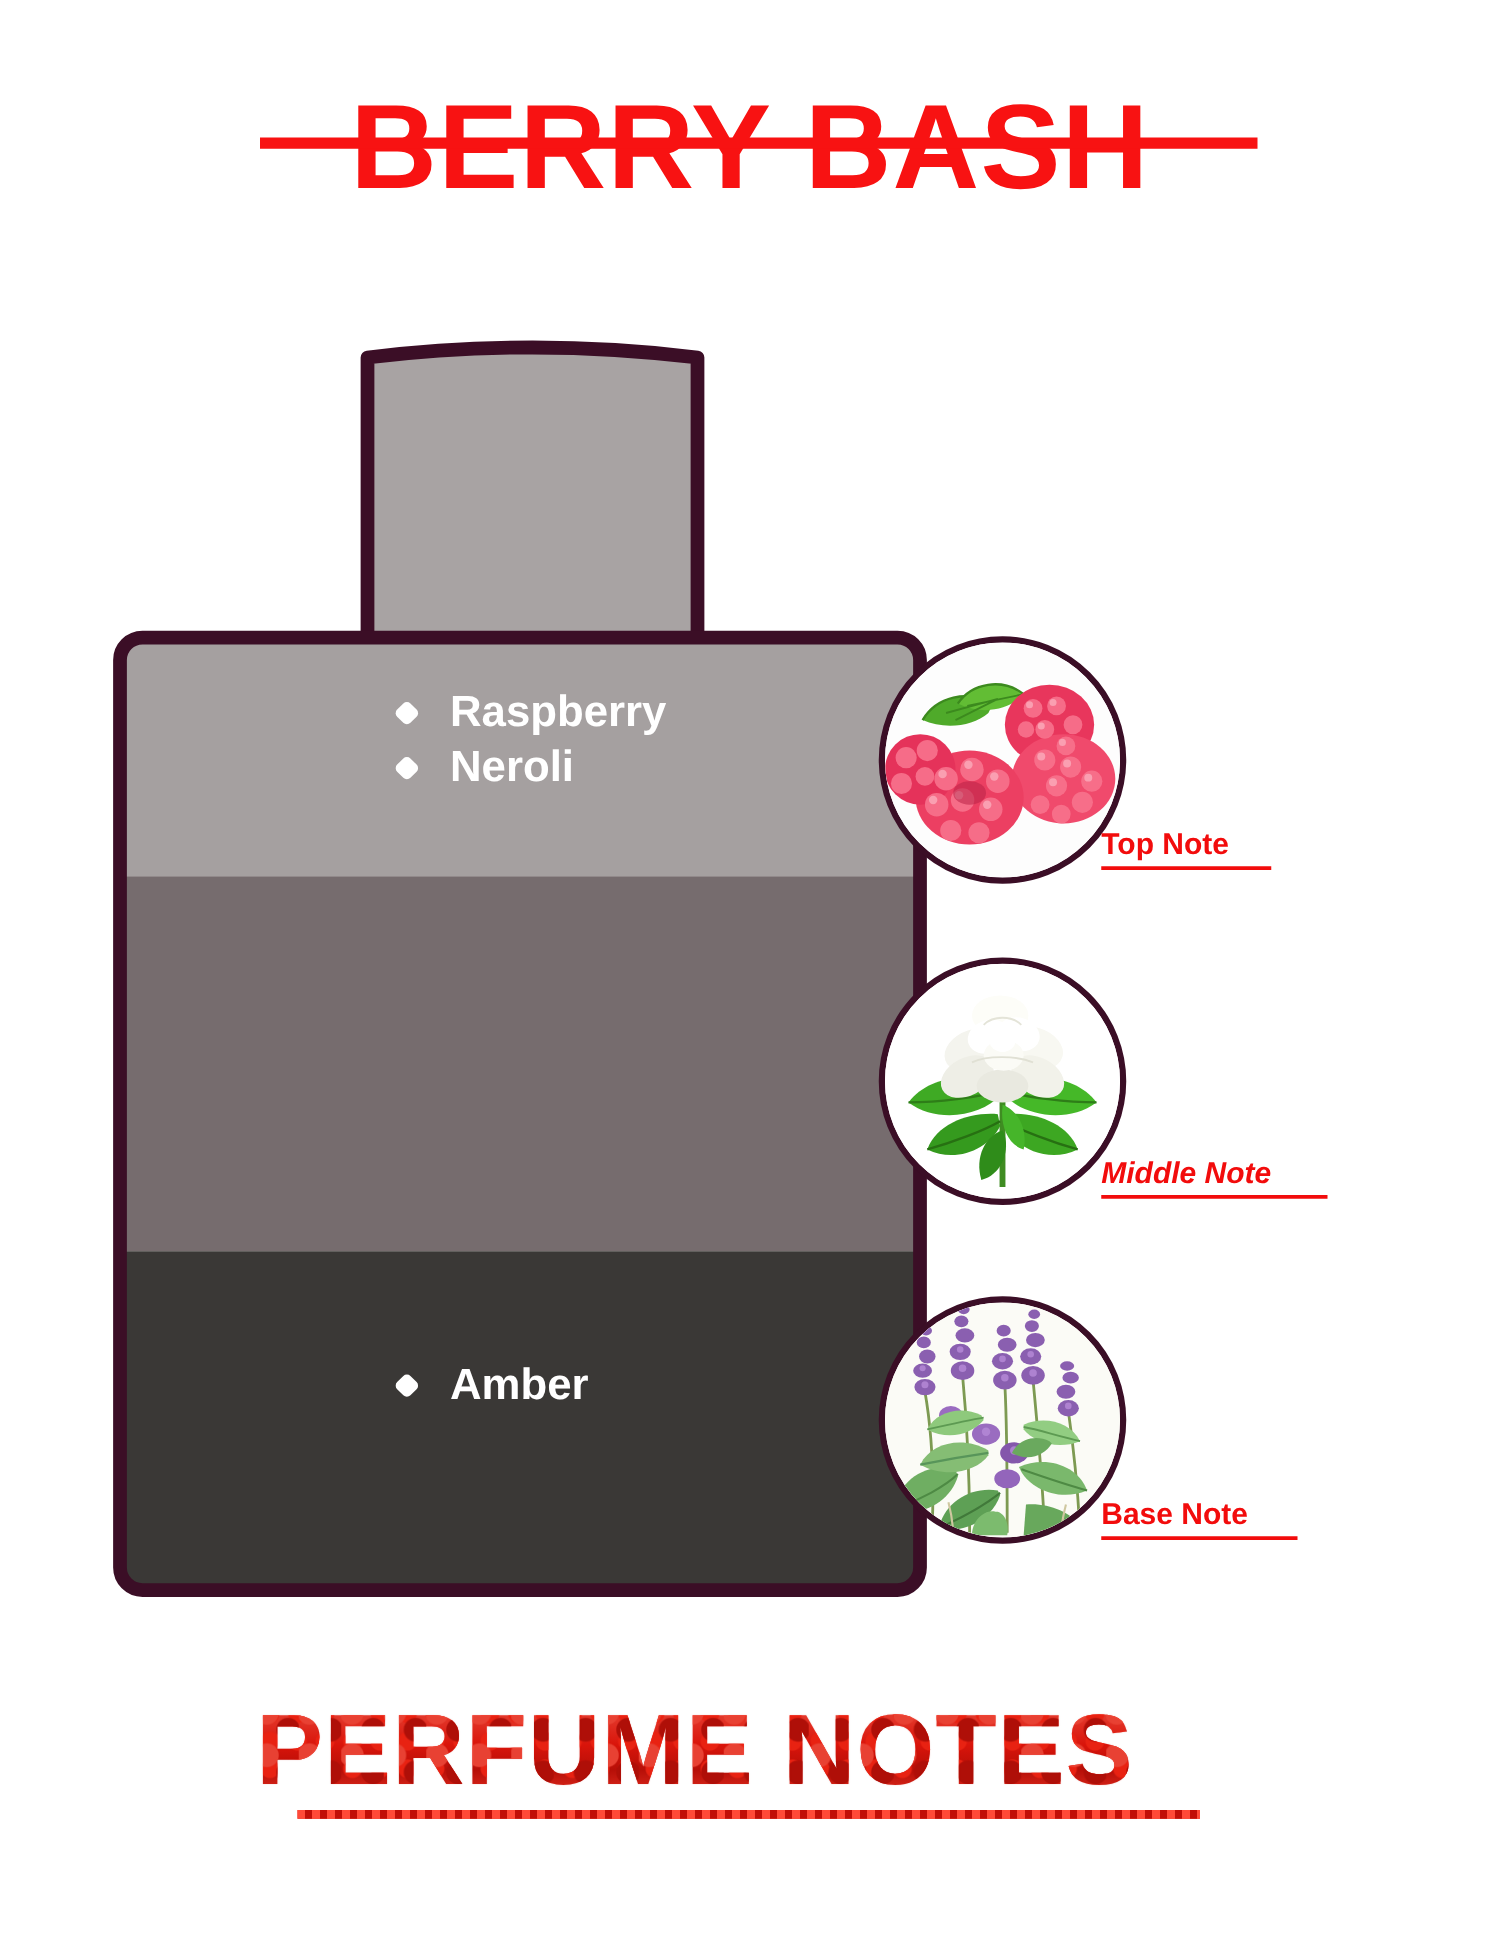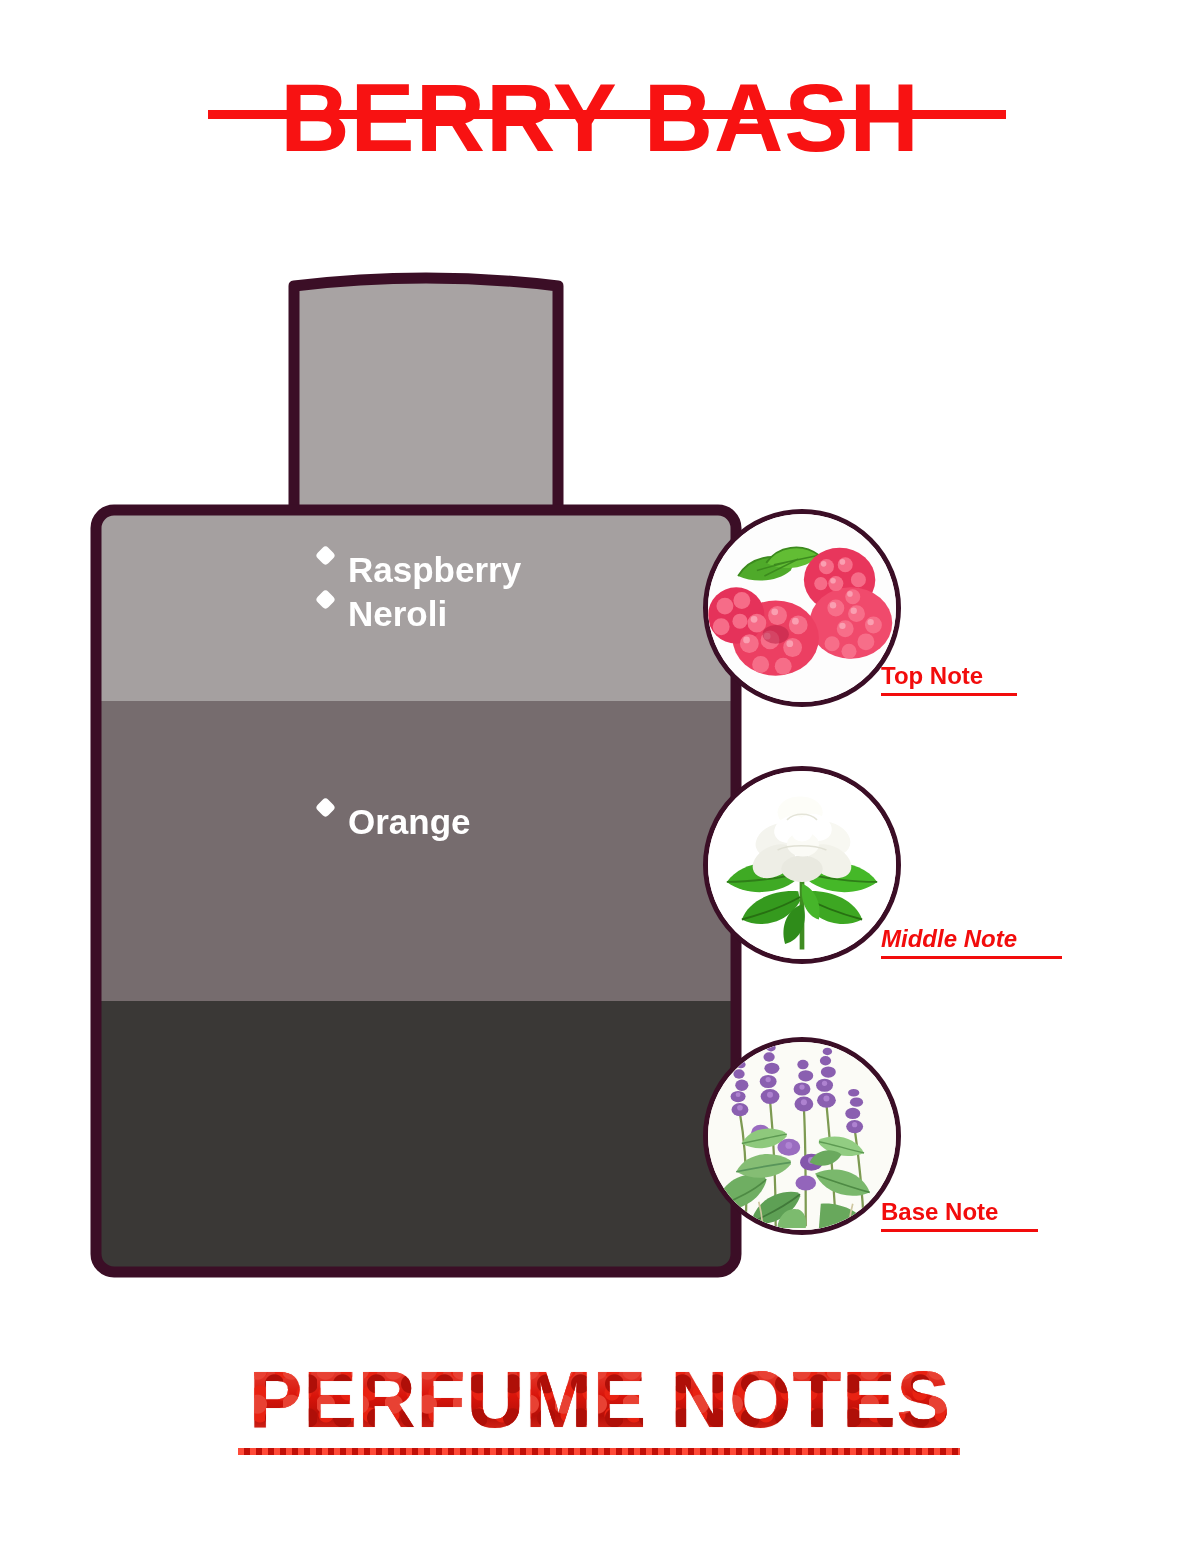--- a/index.html
+++ b/index.html
@@ -57,22 +57,23 @@
     position: absolute;
     color: #ffffff;
     font-family: "Liberation Sans", sans-serif;
     font-weight: bold;
     font-size: 35px;
     line-height: 44px;
     letter-spacing: 0px;
   }
   .note-list .row {
     display: flex;
-    align-items: flex-start;
+    align-items: center;
     white-space: nowrap;
+    gap: 12px;
   }
   .note-list .bullet {
     width: 15px;
     height: 15px;
     background: #ffffff;
     border-radius: 4px;
     transform: rotate(45deg);
     margin-right: 15px;
     flex: 0 0 auto;
   }
@@ -114,21 +115,20 @@
   #label-middle { left: 881px; top: 925px; font-style: italic; }
   #label-bottom { left: 881px; top: 1198px; }
 
   
   #footer-block {
     position: absolute;
     left: 0;
     top: 1360px;
     width: 1112px;
     text-align: center;
-    margin-left: 44px;
   }
   #footer-text {
     display: inline-block;
     font-family: "Liberation Sans", sans-serif;
     font-weight: bold;
     font-size: 80px;
     line-height: 1.0;
     letter-spacing: 1px;
     background-color: #e01b12;
     background-image:
@@ -185,27 +185,27 @@
     <span class="bullet"></span>
     <span>Raspberry</span>
   </div>
   <div class="row">
     <span class="bullet"></span>
     <span>Neroli</span>
   </div>
 </div>
 
 <div class="note-list" id="list-middle">
+</div>
+
+<div class="note-list" id="list-bottom">
   <div class="row">
     <span class="bullet"></span>
-    <span>Orange</span>
+    <span>Amber</span>
   </div>
-</div>
-
-<div class="note-list" id="list-bottom">
 </div>
 
 <div class="note-circle" id="circle-top">
   <svg viewBox="0 0 200 200">
     <rect x="0" y="0" width="200" height="200" fill="#fdfdfd"></rect>
     <g>
       <path d="M92,52 C70,40 44,46 32,66 C50,74 74,72 88,60 Z" fill="#4faa2a"></path>
       <path d="M92,52 C70,40 44,46 32,66" fill="none" stroke="#3c8a1e" stroke-width="2"></path>
       <path d="M118,44 C100,30 74,34 62,52 C82,62 106,58 118,44 Z" fill="#62bd34"></path>
       <path d="M118,44 C100,30 74,34 62,52" fill="none" stroke="#3c8a1e" stroke-width="2"></path>

